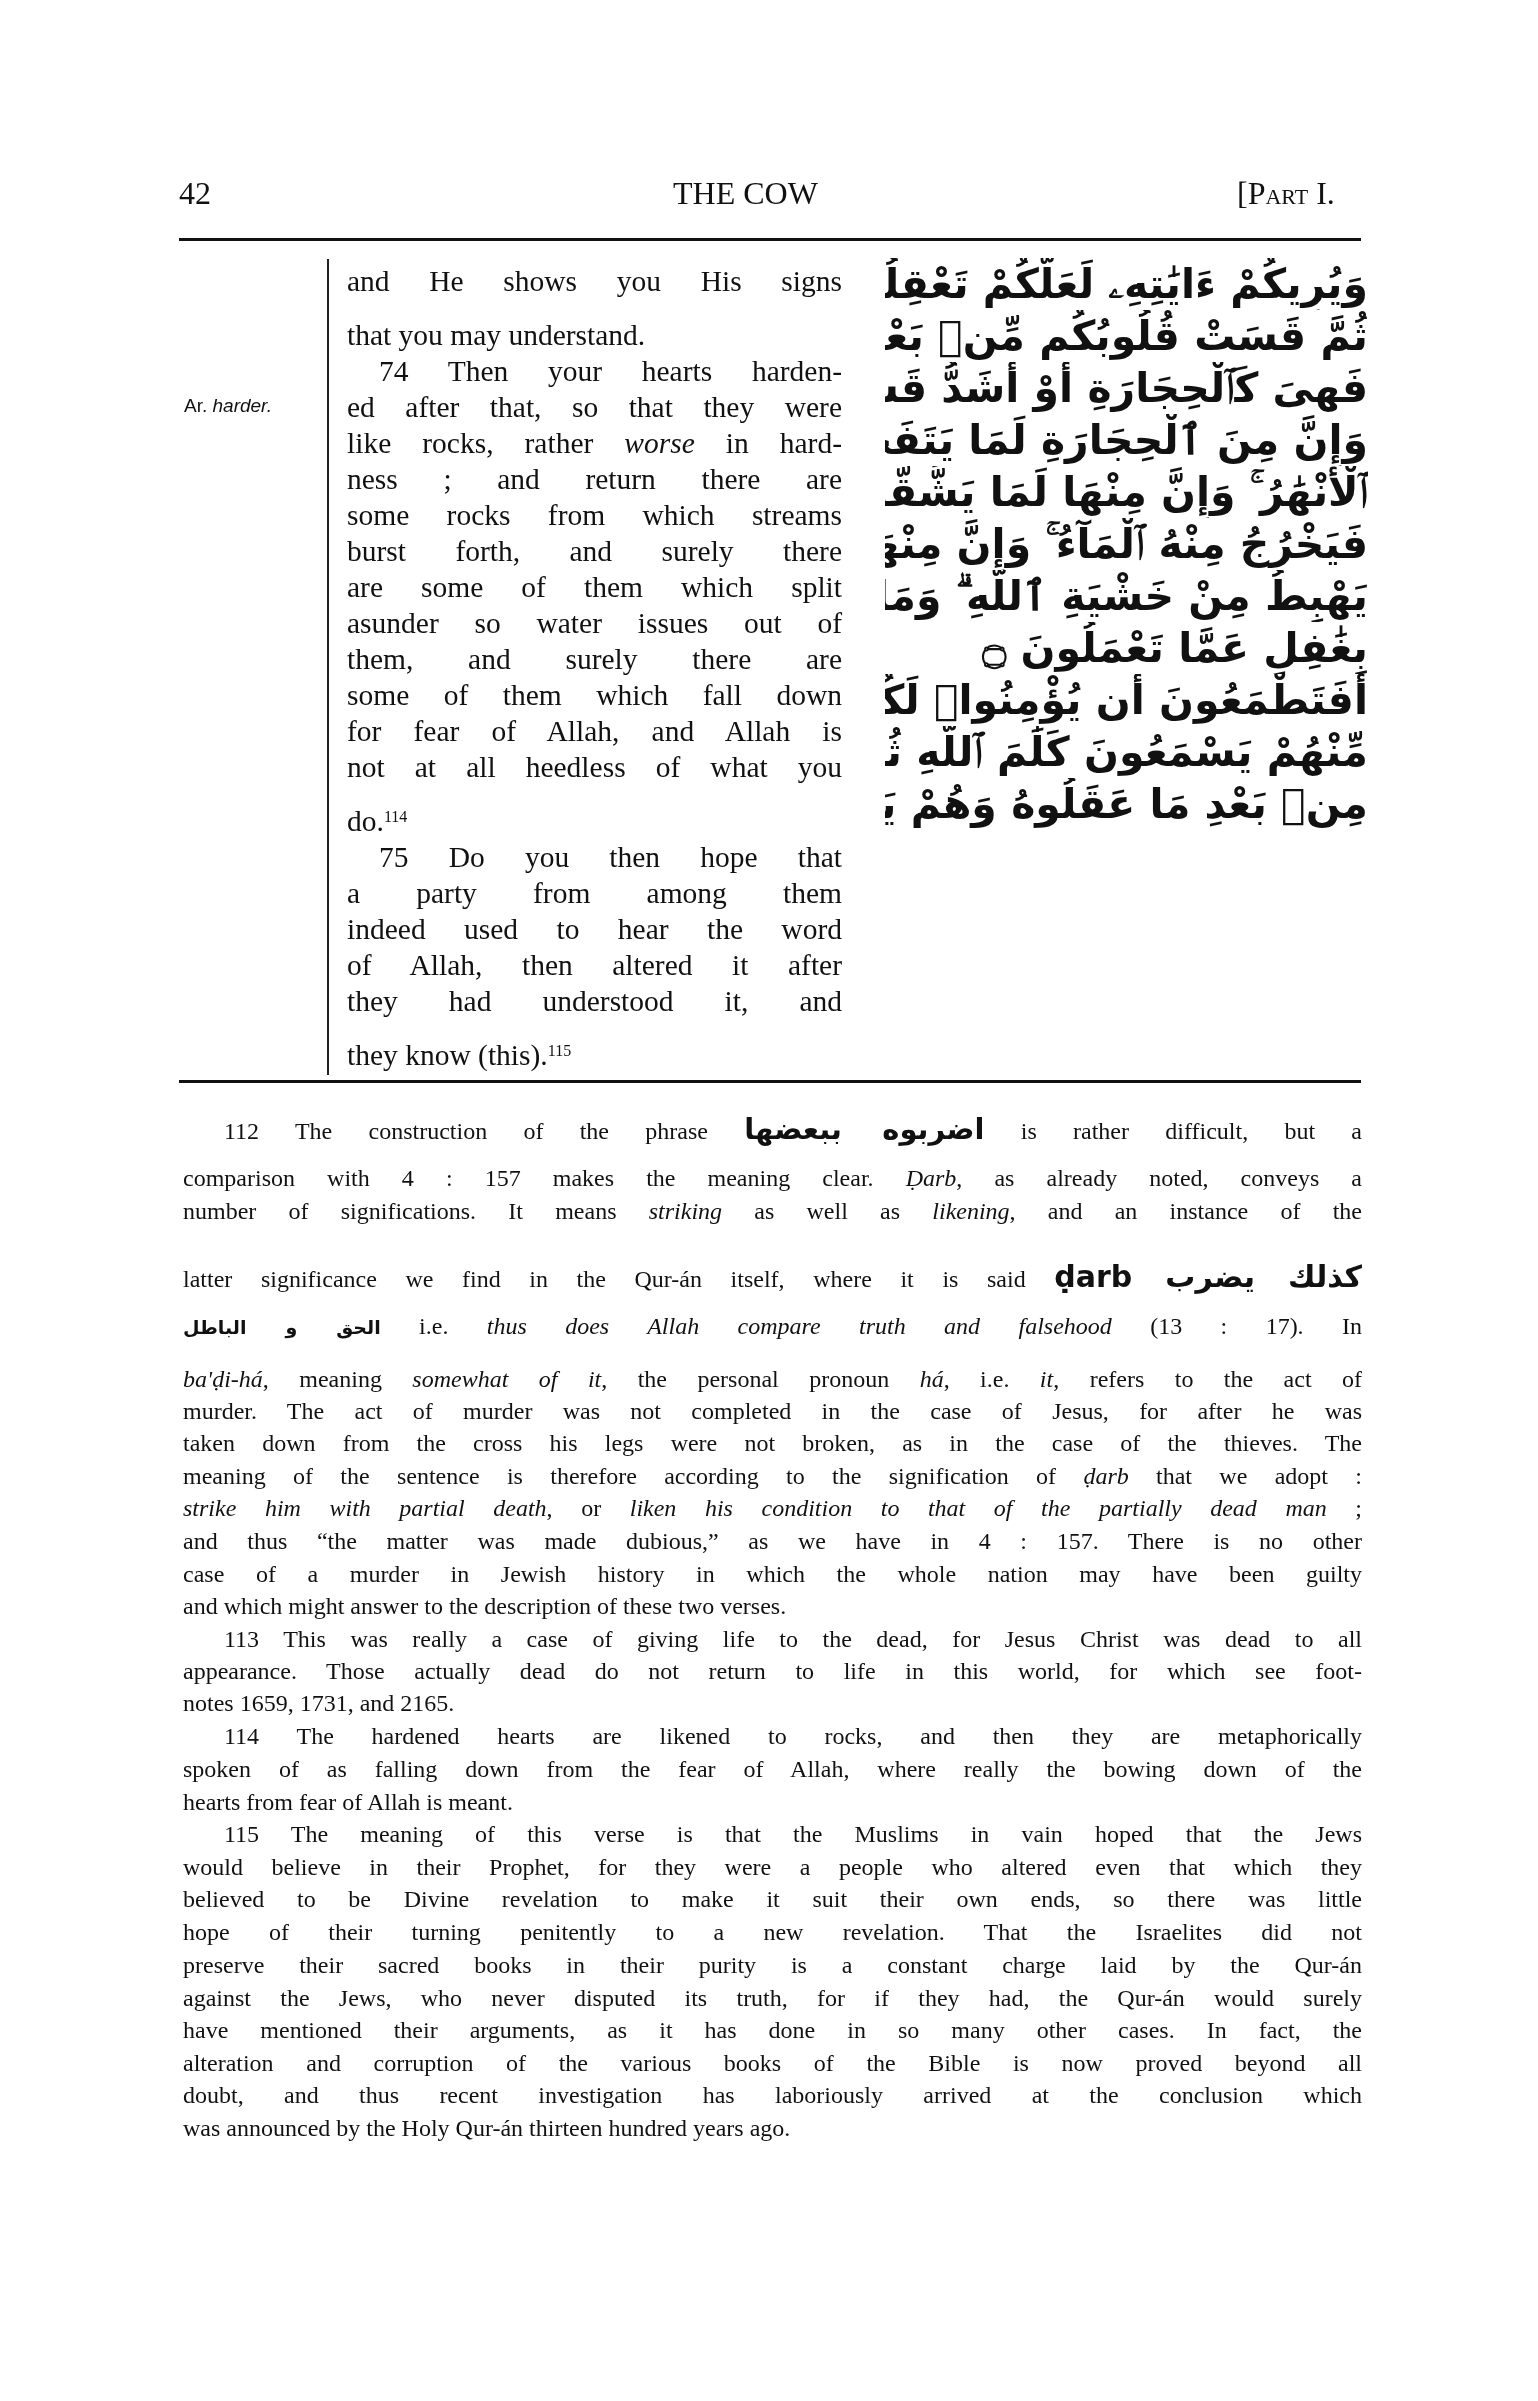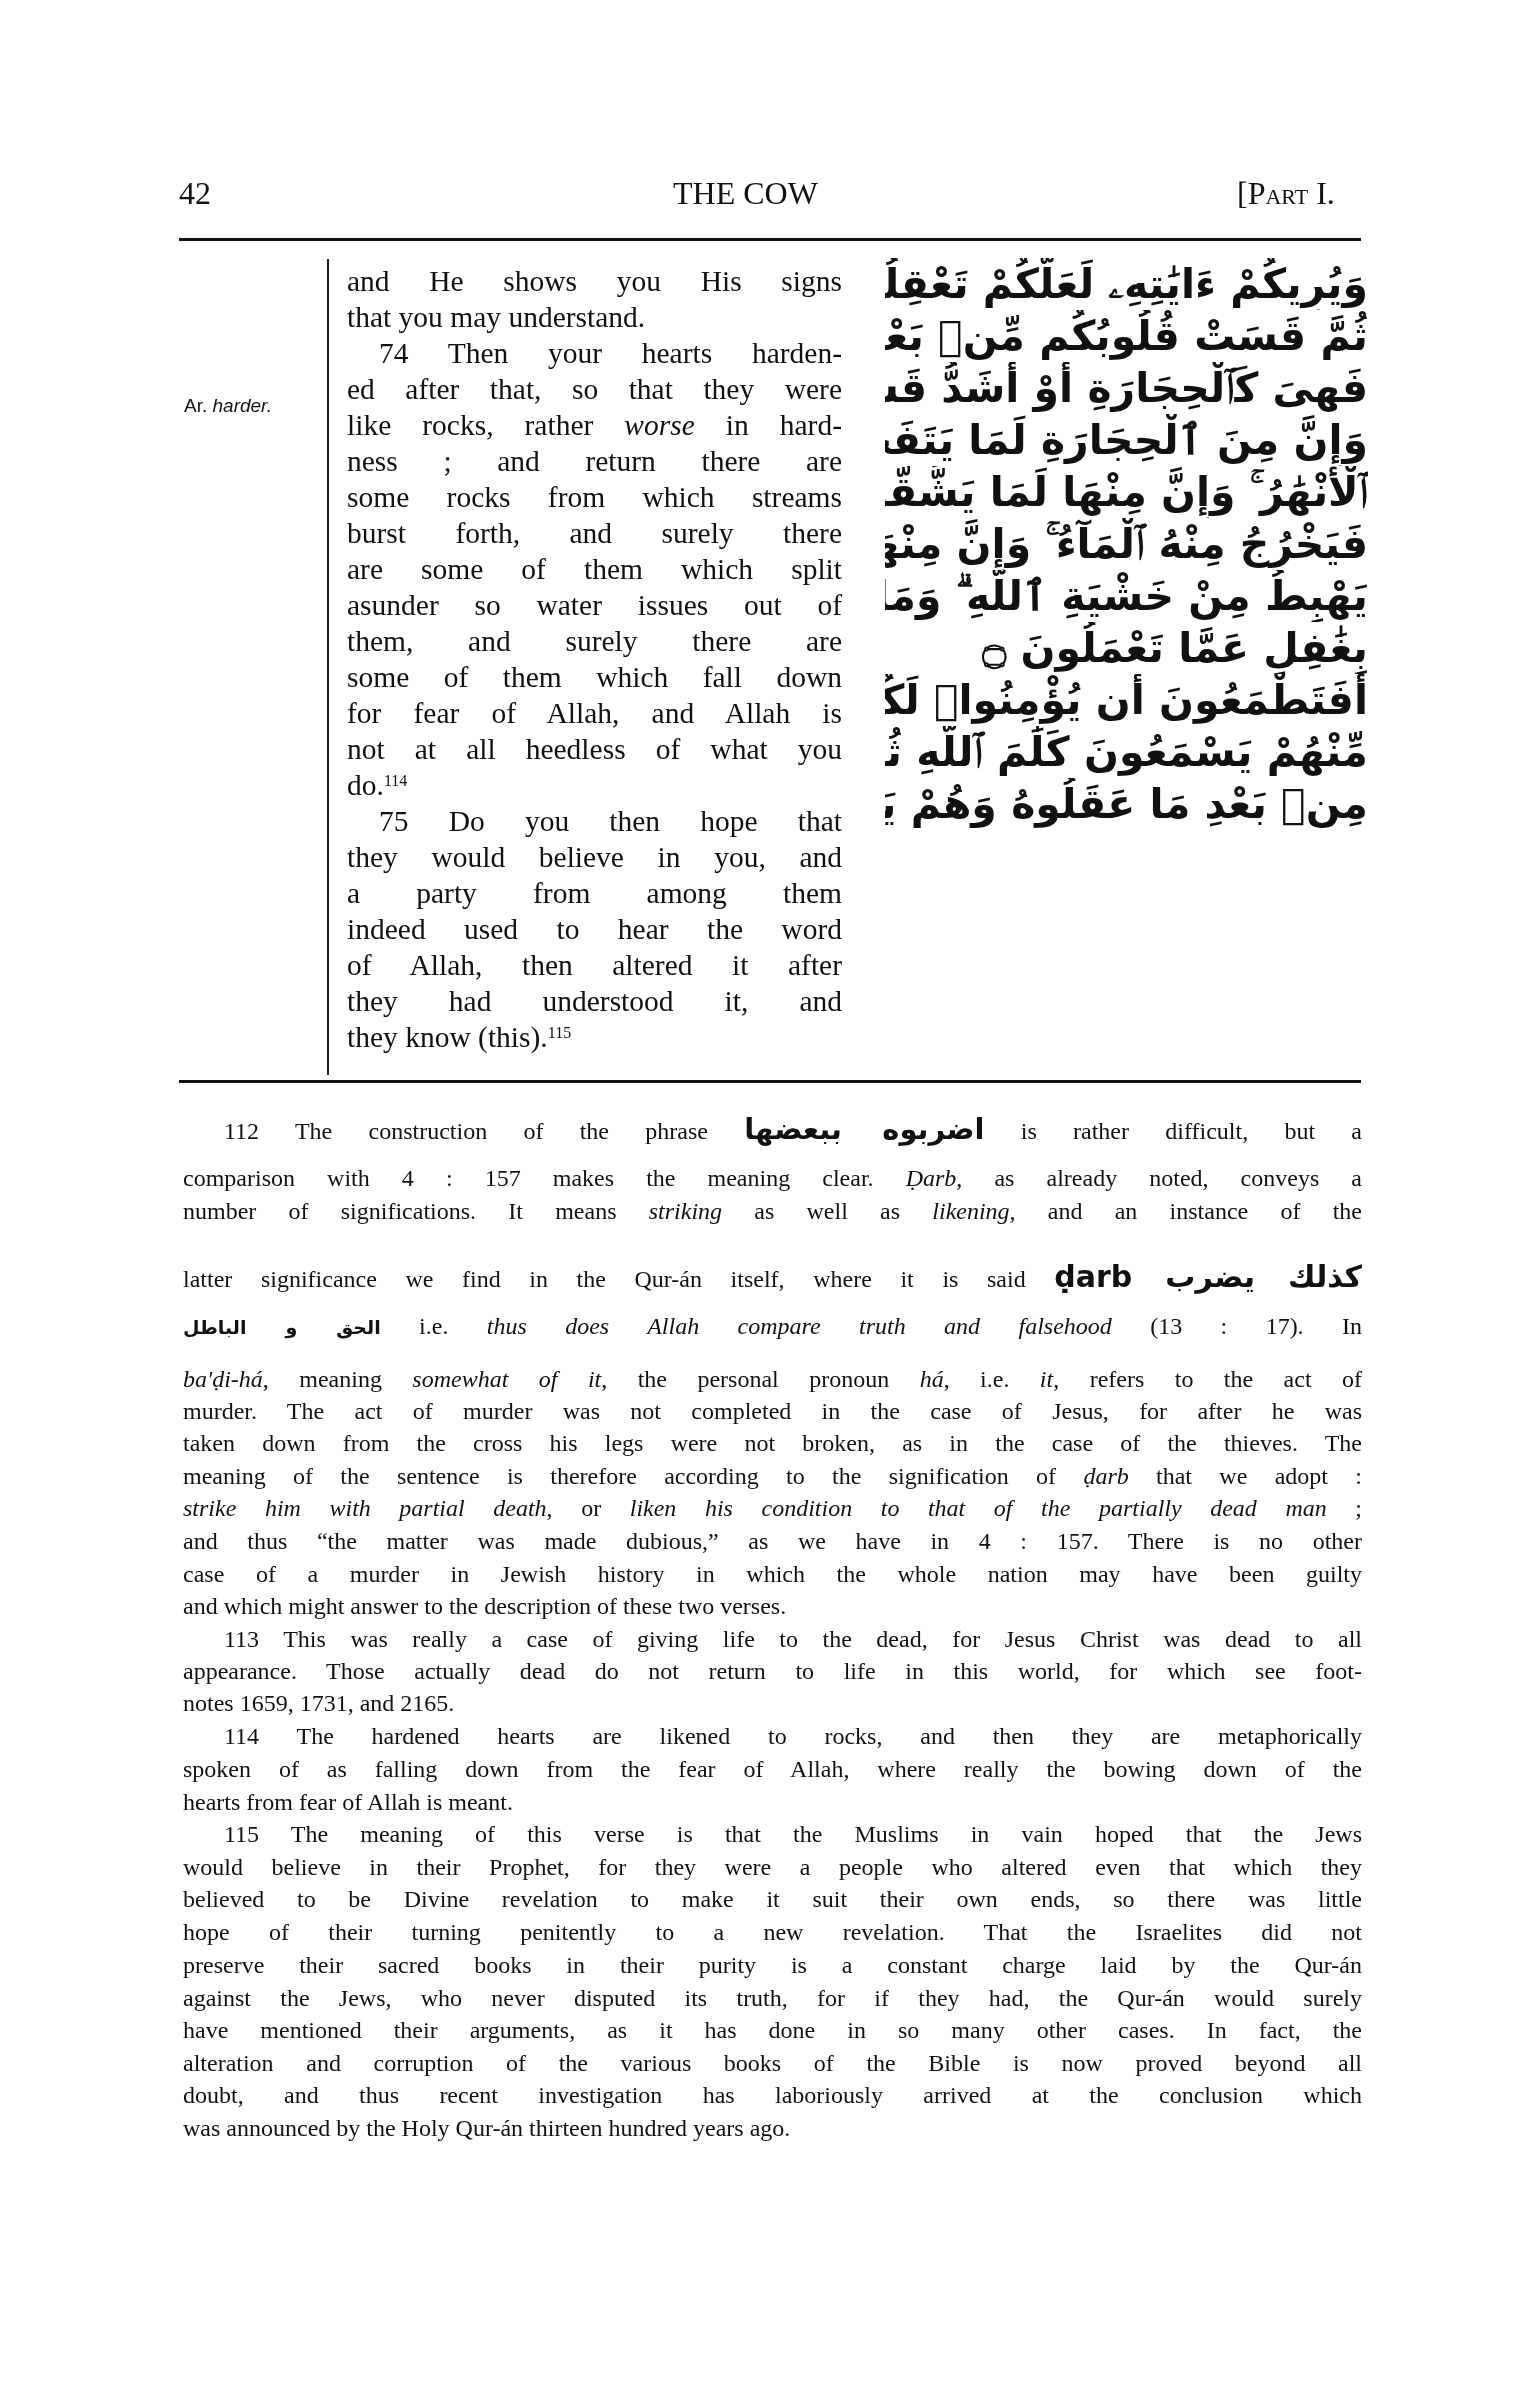--- a/index.html
+++ b/index.html
@@ -5,21 +5,21 @@
   html, body { margin:0; padding:0; background:#ffffff; }
   body { width:1538px; height:2401px; position:relative; overflow:hidden; color:#111; font-family:"DejaVu Serif", "Liberation Serif", serif; }
   .abs { position:absolute; white-space:nowrap; }
   .hdr { font-family:"Liberation Serif", serif; font-size:32px; top:175px; }
   .rule { position:absolute; background:#111; height:2.7px; }
   .vrule { position:absolute; background:#222; width:1.8px; }
   .margin-note { font-family:Liberation Sans, sans-serif; font-size:19px; left:184px; top:395px; }
   .margin-note i { font-style:italic; }
   .eng { position:absolute; left:347px; width:495px; font-family:"Liberation Serif", serif; font-size:29.5px; line-height:36px; }
   .eng .ln { display:block; text-align:justify; text-align-last:justify; height:36px; white-space:nowrap; }
-  .eng .ln.last { text-align-last:left; }
+  .eng .ln.last { text-align-last:left;margin-top:18px; }
   .eng .ind { padding-left:32px; }
   sup { font-size:16px; vertical-align:top; position:relative; top:-3.6px; }
   .arabic { position:absolute; left:885px; width:483px; direction:rtl; font-family:"DejaVu Sans", sans-serif; font-weight:bold; font-size:41px; line-height:52px; }
   .arabic .aln { display:block; height:52px; white-space:nowrap; overflow:hidden; text-align:justify; text-align-last:justify; }
   .fn { position:absolute; left:183px; width:1179px; font-family:"Liberation Serif", serif; font-size:24px; }
   .fn .l { position:absolute; left:0; width:1179px; white-space:nowrap; text-align:justify; text-align-last:justify; }
   .fn .l.last { text-align-last:left; }
   .fn .l.ind { left:41px; width:1138px; }
   .fn i { font-style:italic; }
   .ar-in { font-family:"DejaVu Sans", sans-serif; font-weight:bold; font-size:29px; direction:rtl; unicode-bidi:isolate; }
@@ -49,21 +49,20 @@
   <span class="ln">some rocks from which streams</span>
   <span class="ln">burst forth, and surely there</span>
   <span class="ln">are some of them which split</span>
   <span class="ln">asunder so water issues out of</span>
   <span class="ln">them, and surely there are</span>
   <span class="ln">some of them which fall down</span>
   <span class="ln">for fear of Allah, and Allah is</span>
   <span class="ln">not at all heedless of what you</span>
   <span class="ln last"><span>do.</span><sup>114</sup></span>
   <span class="ln ind">75 Do you then hope that</span>
-  <span class="ln">they would believe in you, and</span>
   <span class="ln">a party from among them</span>
   <span class="ln">indeed used to hear the word</span>
   <span class="ln">of Allah, then altered it after</span>
   <span class="ln">they had understood it, and</span>
   <span class="ln last"><span>they know (this).</span><sup>115</sup></span>
 </div>
 
 <div class="arabic" style="top:258px;">
   <span class="aln">وَيُرِيكُمْ ءَايَٰتِهِۦ لَعَلَّكُمْ تَعْقِلُونَ ۝</span>
   <span class="aln">ثُمَّ قَسَتْ قُلُوبُكُم مِّنۢ بَعْدِ ذَٰلِكَ</span>

